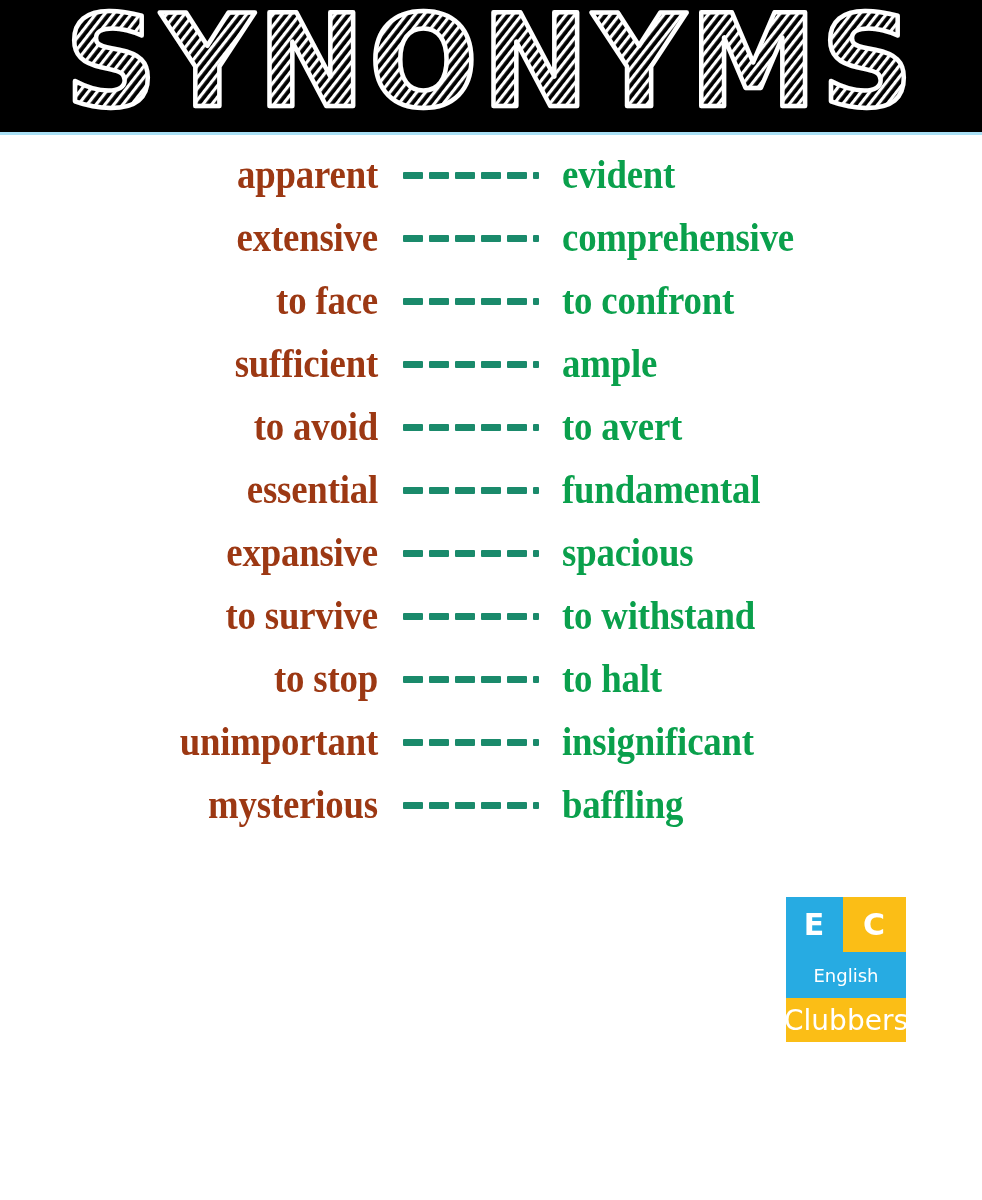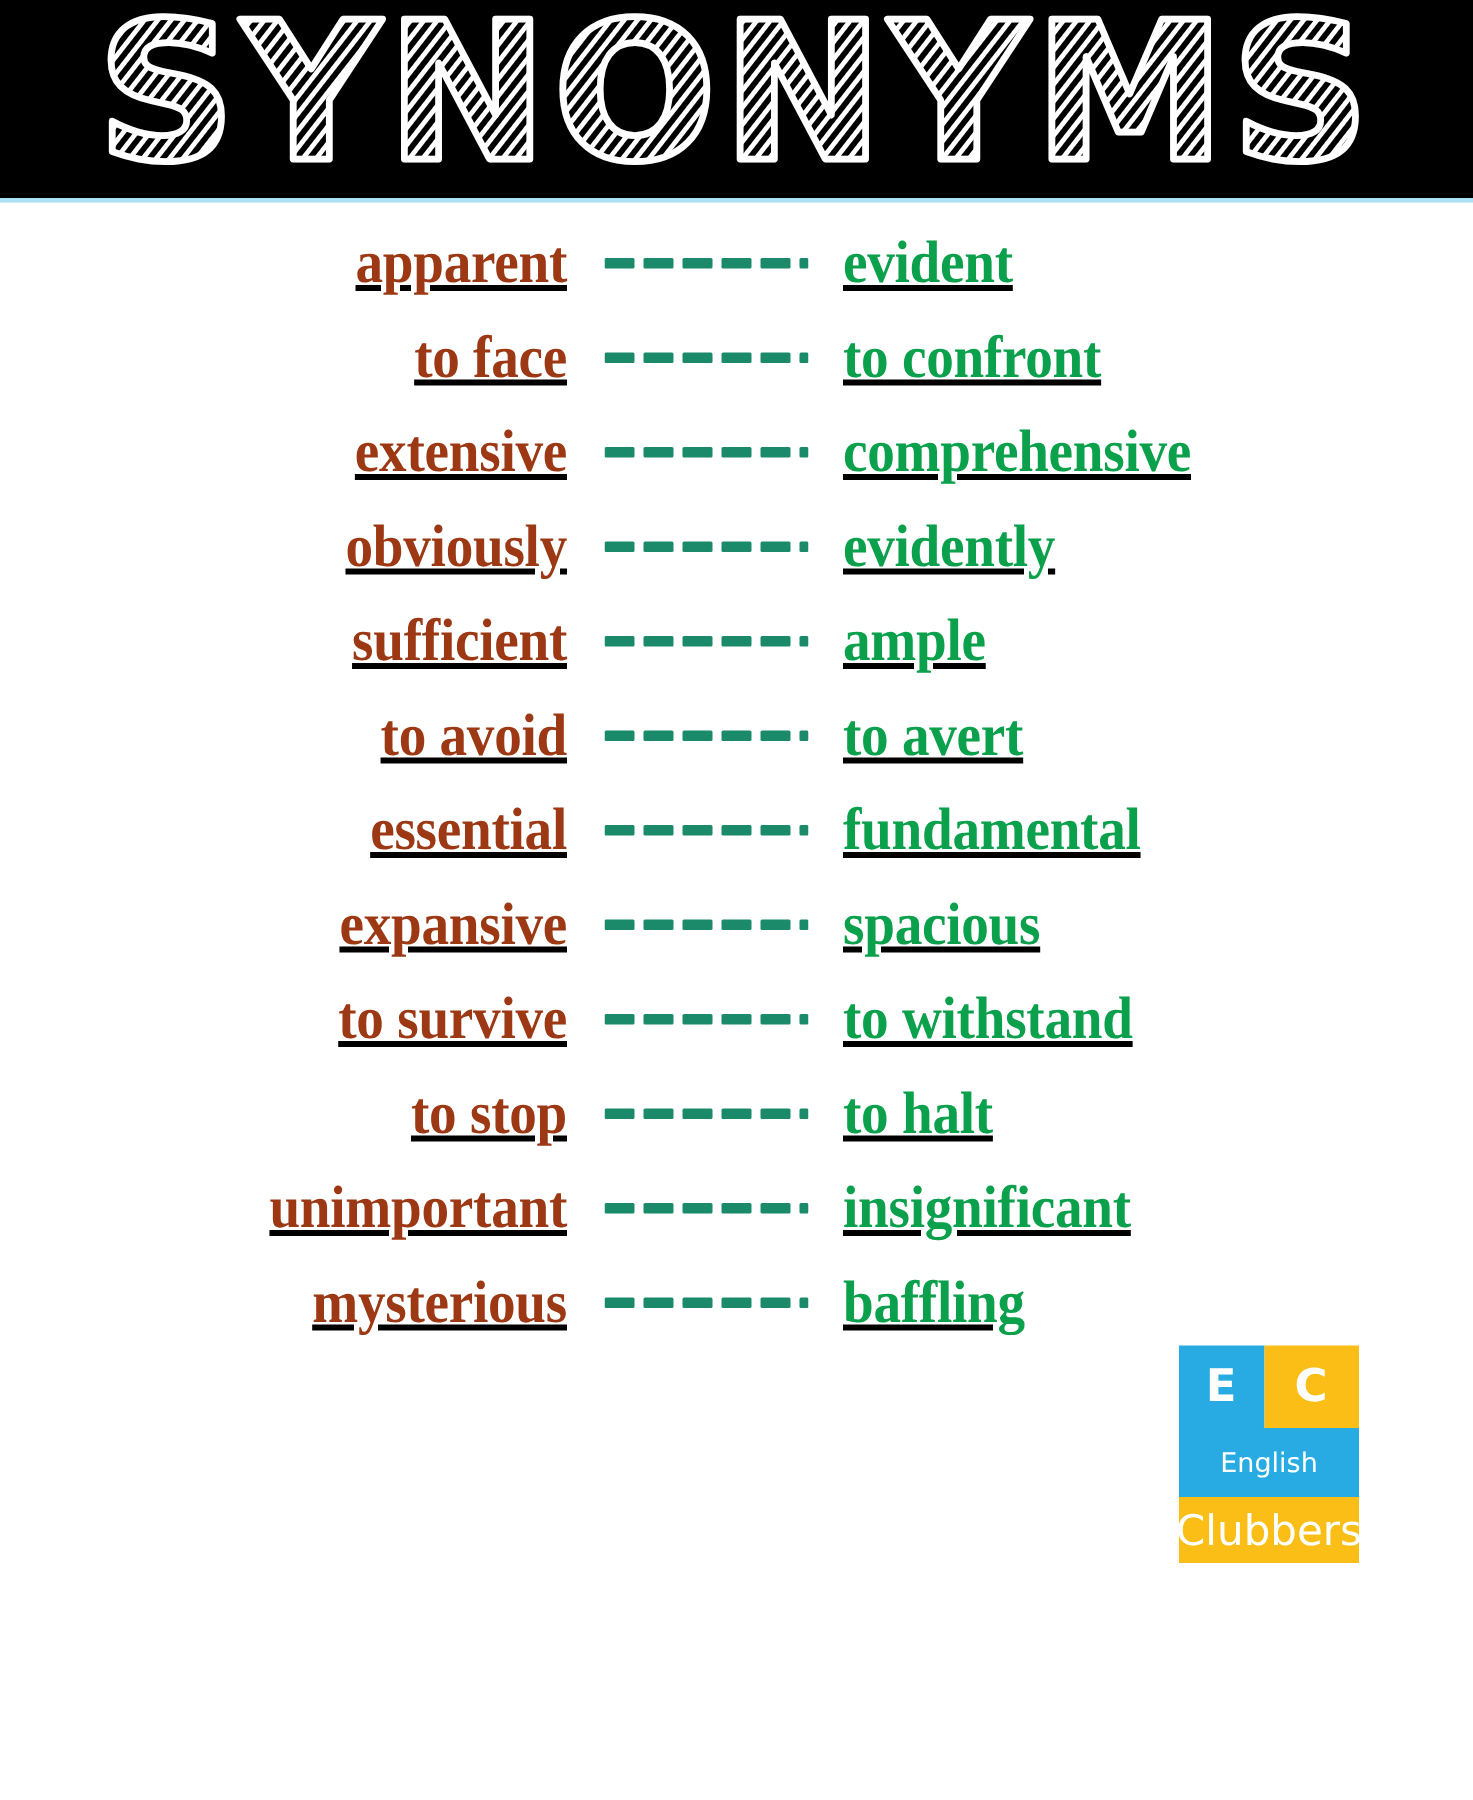--- a/index.html
+++ b/index.html
@@ -36,21 +36,20 @@
   }
   .title-svg {
     display: block;
   }
 
   
   .list {
     position: relative;
     width: 982px;
     padding-top: 8px;
-    text-decoration: underline;
   }
   .row {
     display: flex;
     align-items: center;
     height: 63px;
     width: 982px;
   }
   .col-left {
     width: 378px;
     text-align: right;
@@ -168,69 +167,53 @@
             <rect x="78" y="2" width="20" height="7" rx="1"></rect>
             <rect x="104" y="2" width="20" height="7" rx="1"></rect>
             <rect x="130" y="2" width="6" height="7" rx="1"></rect>
           </g>
         </svg>
       </div>
       <div class="col-right">evident</div>
     </div>
 
     <div class="row">
+      <div class="col-left">extensive</div>
+      <div class="col-dash">
+        <svg class="dashline" width="136" height="10" viewBox="0 0 136 10" aria-hidden="true">
+          <g fill="#1a8a6b">
+            <rect x="0" y="2" width="20" height="7" rx="1"></rect>
+            <rect x="26" y="2" width="20" height="7" rx="1"></rect>
+            <rect x="52" y="2" width="20" height="7" rx="1"></rect>
+            <rect x="78" y="2" width="20" height="7" rx="1"></rect>
+            <rect x="104" y="2" width="20" height="7" rx="1"></rect>
+            <rect x="130" y="2" width="6" height="7" rx="1"></rect>
+          </g>
+        </svg>
+      </div>
+      <div class="col-right">comprehensive</div>
+    </div>
+
+    <div class="row">
       <div class="col-left">to face</div>
       <div class="col-dash">
         <svg class="dashline" width="136" height="10" viewBox="0 0 136 10" aria-hidden="true">
           <g fill="#1a8a6b">
             <rect x="0" y="2" width="20" height="7" rx="1"></rect>
             <rect x="26" y="2" width="20" height="7" rx="1"></rect>
             <rect x="52" y="2" width="20" height="7" rx="1"></rect>
             <rect x="78" y="2" width="20" height="7" rx="1"></rect>
             <rect x="104" y="2" width="20" height="7" rx="1"></rect>
             <rect x="130" y="2" width="6" height="7" rx="1"></rect>
           </g>
         </svg>
       </div>
       <div class="col-right">to confront</div>
     </div>
 
-    <div class="row">
-      <div class="col-left">extensive</div>
-      <div class="col-dash">
-        <svg class="dashline" width="136" height="10" viewBox="0 0 136 10" aria-hidden="true">
-          <g fill="#1a8a6b">
-            <rect x="0" y="2" width="20" height="7" rx="1"></rect>
-            <rect x="26" y="2" width="20" height="7" rx="1"></rect>
-            <rect x="52" y="2" width="20" height="7" rx="1"></rect>
-            <rect x="78" y="2" width="20" height="7" rx="1"></rect>
-            <rect x="104" y="2" width="20" height="7" rx="1"></rect>
-            <rect x="130" y="2" width="6" height="7" rx="1"></rect>
-          </g>
-        </svg>
-      </div>
-      <div class="col-right">comprehensive</div>
-    </div>
-
-    <div class="row">
-      <div class="col-left">obviously</div>
-      <div class="col-dash">
-        <svg class="dashline" width="136" height="10" viewBox="0 0 136 10" aria-hidden="true">
-          <g fill="#1a8a6b">
-            <rect x="0" y="2" width="20" height="7" rx="1"></rect>
-            <rect x="26" y="2" width="20" height="7" rx="1"></rect>
-            <rect x="52" y="2" width="20" height="7" rx="1"></rect>
-            <rect x="78" y="2" width="20" height="7" rx="1"></rect>
-            <rect x="104" y="2" width="20" height="7" rx="1"></rect>
-            <rect x="130" y="2" width="6" height="7" rx="1"></rect>
-          </g>
-        </svg>
-      </div>
-      <div class="col-right">evidently</div>
-    </div>
 
 
 
     <div class="row">
       <div class="col-left">sufficient</div>
       <div class="col-dash">
         <svg class="dashline" width="136" height="10" viewBox="0 0 136 10" aria-hidden="true">
           <g fill="#1a8a6b">
             <rect x="0" y="2" width="20" height="7" rx="1"></rect>
             <rect x="26" y="2" width="20" height="7" rx="1"></rect>

